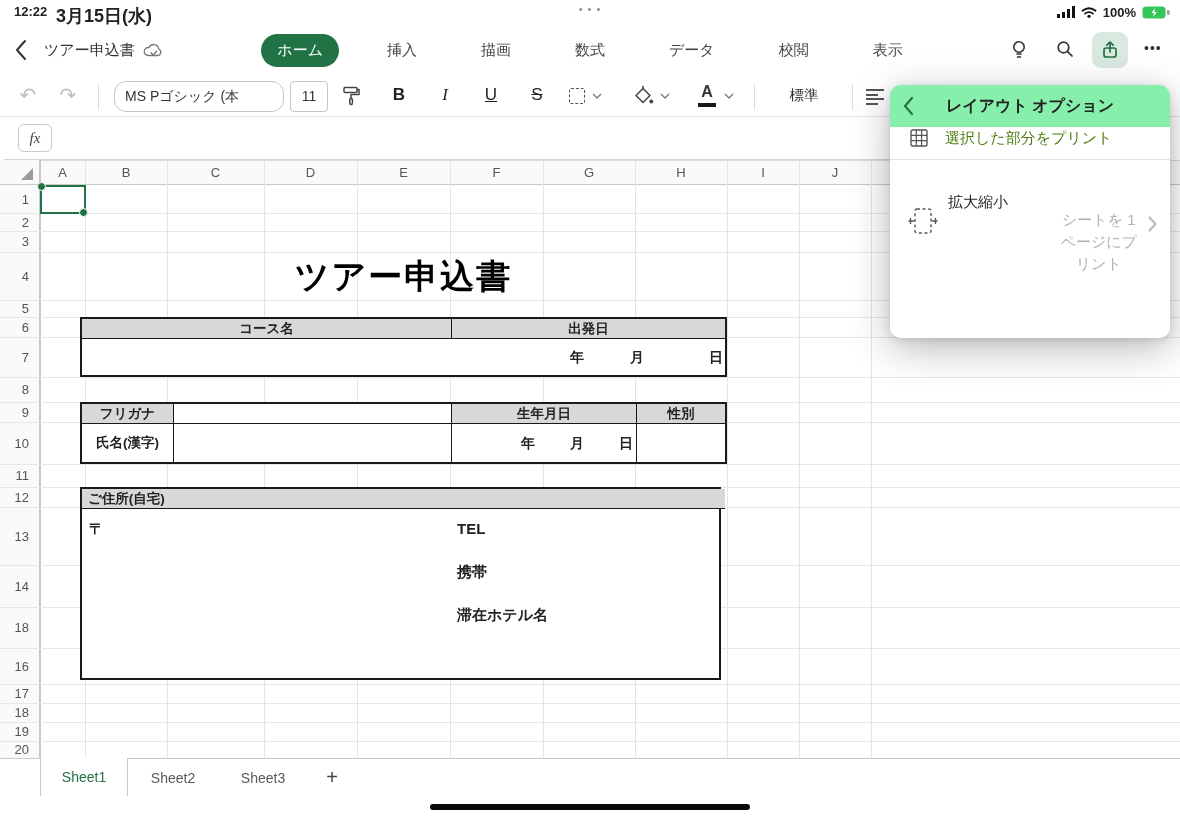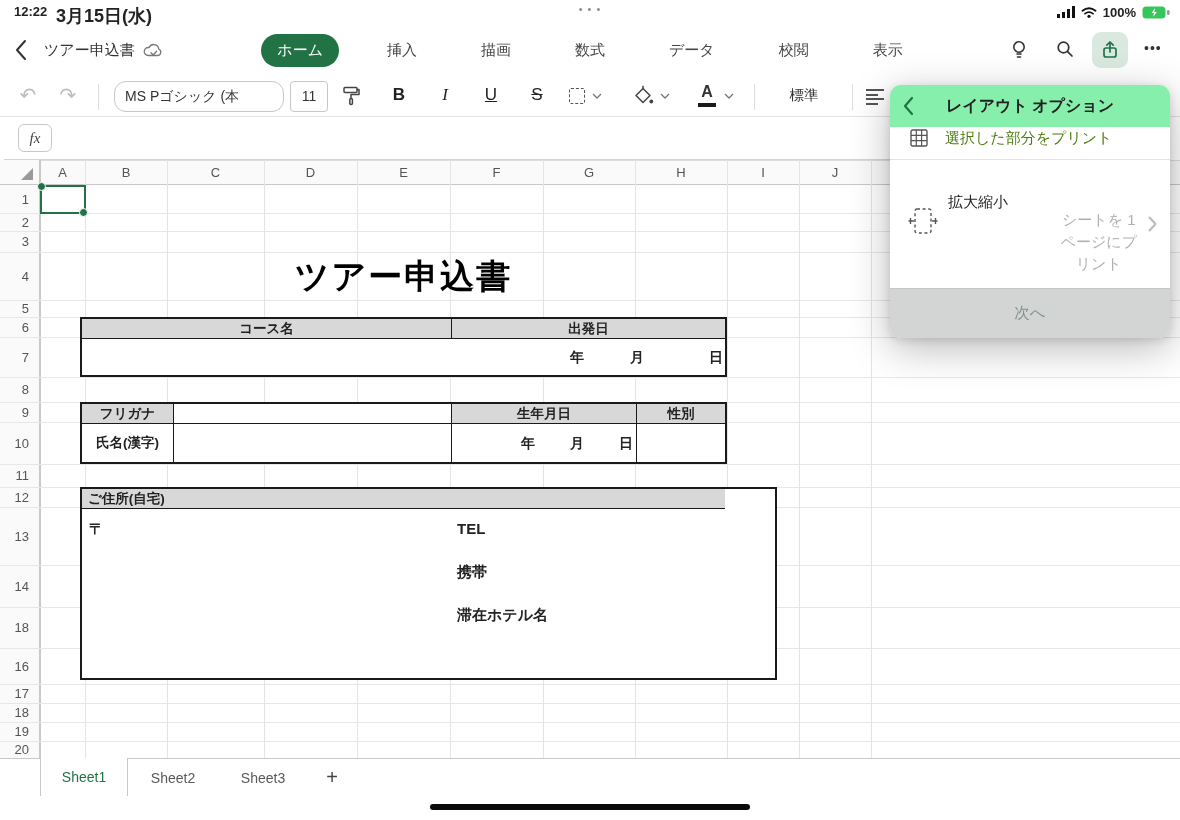--- a/index.html
+++ b/index.html
@@ -259,21 +259,21 @@
   <div style="position:absolute;left:0;top:20px;width:92px;height:38px;border-right:1px solid #1a1a1a;text-align:center;line-height:38px;font-size:13.5px;font-weight:600">氏名(漢字)</div>
   <div style="position:absolute;left:92px;top:20px;width:278px;height:38px;border-right:1px solid #1a1a1a"></div>
   <div style="position:absolute;left:370px;top:20px;width:185px;height:38px;border-right:1px solid #1a1a1a">
     <span style="position:absolute;left:66px;top:0;width:20px;height:38px;line-height:38px;text-align:center;font-size:14px;font-weight:600">年</span>
     <span style="position:absolute;left:115px;top:0;width:20px;height:38px;line-height:38px;text-align:center;font-size:14px;font-weight:600">月</span>
     <span style="position:absolute;left:164px;top:0;width:20px;height:38px;line-height:38px;text-align:center;font-size:14px;font-weight:600">日</span>
   </div>
   <div style="position:absolute;left:555px;top:20px;width:88px;height:38px"></div>
 </div>
 
-<div style="position:absolute;left:80px;top:487px;width:697px;height:193px;border:2px solid #1a1a1a;z-index:2;background:#fff">
+<div style="position:absolute;left:80px;top:487px;width:641px;height:193px;border:2px solid #1a1a1a;z-index:2;background:#fff">
   <div class="gray-cell" style="position:absolute;left:0;top:0;width:643px;height:20px;border-bottom:1px solid #1a1a1a;line-height:19px;padding-left:6px;font-size:13.5px;font-weight:600">ご住所(自宅)</div>
   <span style="position:absolute;left:7px;top:31px;font-size:15px;font-weight:600">〒</span>
   <span style="position:absolute;left:375px;top:31px;font-size:15px;font-weight:600">TEL</span>
   <span style="position:absolute;left:375px;top:74px;font-size:15px;font-weight:600">携帯</span>
   <span style="position:absolute;left:375px;top:117px;font-size:15px;font-weight:600">滞在ホテル名</span>
 </div>
 
 <div style="position:absolute;left:40px;top:185px;width:46px;height:29px;border:2px solid #217346;z-index:3"></div>
 <div style="position:absolute;left:37px;top:182px;width:9px;height:9px;border-radius:50%;background:#217346;border:1.5px solid #fff;z-index:4"></div>
 <div style="position:absolute;left:79px;top:208px;width:9px;height:9px;border-radius:50%;background:#217346;border:1.5px solid #fff;z-index:4"></div>
@@ -333,16 +333,13 @@
       <span style="display:block">ページにプ</span>
       <span style="display:block">リント</span>
     </div>
     <span style="position:absolute;right:13px;top:46px">
       <svg width="9" height="16">
           <polyline points="1.5,1.5 7.5,8 1.5,14.5" stroke="#b9b9b9" stroke-width="2" fill="none" stroke-linecap="round" stroke-linejoin="round"></polyline>
         </svg>
     </span>
   </div>
 
-  <div style="position:absolute;left:0;top:203px;width:280px;height:50px;background:#d3d4d4;border-top:1px solid #c4c5c5;display:flex;align-items:center;justify-content:center">
-    <span style="font-size:15.5px;color:#7e948a">次へ</span>
-  </div>
 </div>
 
 </body></html>

